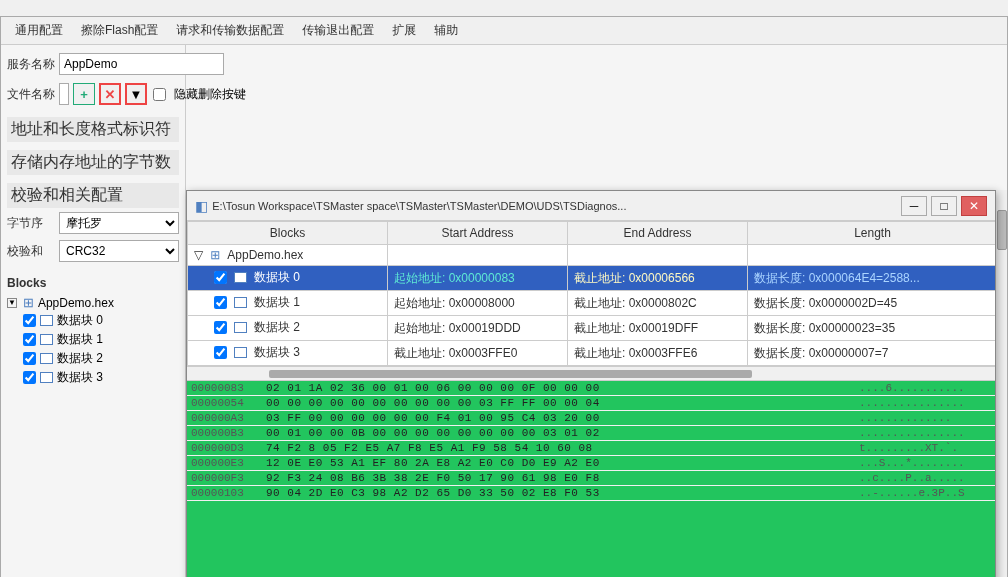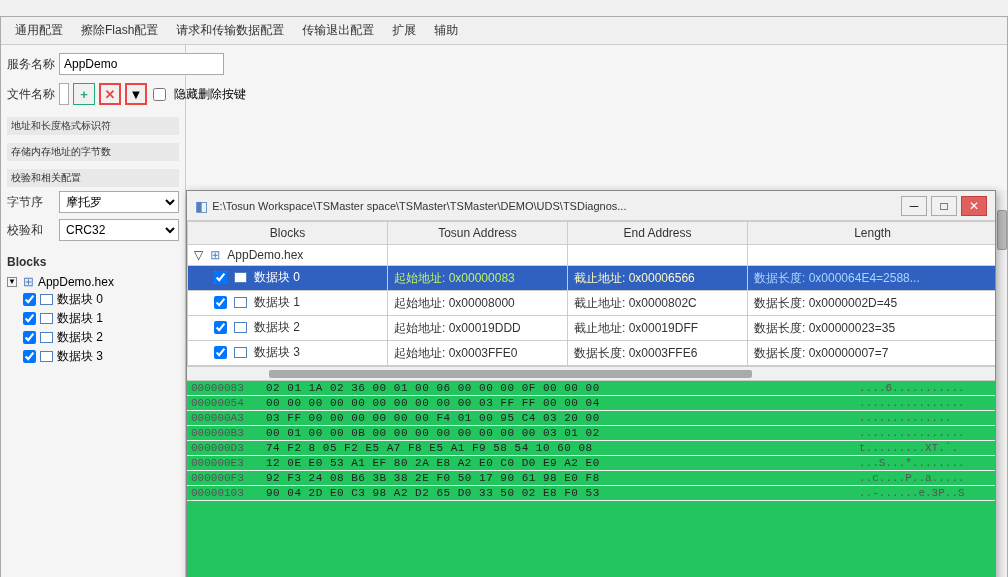--- a/index.html
+++ b/index.html
@@ -97,21 +97,21 @@
     .btn-drop-highlight { border: 2px solid #e44; }
 
     .checkbox-row {
       display: flex;
       align-items: center;
       gap: 8px;
     }
     .small-checkbox { width: 13px; height: 13px; cursor: pointer; }
 
     .section-header {
-      font-size: 10px;
+      font-size: 16px;
       color: #333;
       background: #e8e8e8;
       padding: 2px 4px;
       margin-bottom: 4px;
       margin-top: 4px;
     }
 
     .dropdown-field {
       display: flex;
       align-items: center;
@@ -444,21 +444,21 @@
         <button class="dialog-btn">─</button>
         <button class="dialog-btn">□</button>
         <button class="dialog-btn dialog-close">✕</button>
       </div>
 
       <div class="dialog-table-area">
         <table class="blocks-table">
           <thead>
             <tr>
               <th class="col-blocks">Blocks</th>
-              <th class="col-start">Tosun Address</th>
+              <th class="col-start">Start Address</th>
               <th class="col-end">End Address</th>
               <th class="col-length">Length</th>
             </tr>
           </thead>
           <tbody id="table-body">
 
           <tr>
                 <td><span class="cell-checkbox">
       <span style="cursor:pointer;margin-right:3px;">▽</span>
       <span style="color:#5080c0;margin-right:3px;">⊞</span>
@@ -467,21 +467,21 @@
                 <td></td>
                 <td></td>
                 <td></td>
               </tr>
               <tr class="row-selected">
                 <td><span class="cell-checkbox" style="padding-left:20px;">
       <input type="checkbox" checked="" class="cb" style="margin-right: 3px;">
       <span class="block-sq-icon" style="margin-right:3px;"></span>
       <span>数据块 0</span>
     </span></td>
-                <td style="color: #bef264;">起始地址: 0x00000083</td>
+                <td style="color: #5eead4;">起始地址: 0x00000083</td>
                 <td style="color: #fef9c3;">截止地址: 0x00006566</td>
                 <td style="color: rgb(170, 212, 255);">数据长度: 0x000064E4=2588...</td>
               </tr>
               <tr>
                 <td><span class="cell-checkbox" style="padding-left:20px;">
       <input type="checkbox" checked="" class="cb" style="margin-right: 3px;">
       <span class="block-sq-icon" style="margin-right:3px;"></span>
       <span>数据块 1</span>
     </span></td>
                 <td>起始地址: 0x00008000</td>
@@ -497,22 +497,22 @@
                 <td>起始地址: 0x00019DDD</td>
                 <td>截止地址: 0x00019DFF</td>
                 <td>数据长度: 0x00000023=35</td>
               </tr>
               <tr>
                 <td><span class="cell-checkbox" style="padding-left:20px;">
       <input type="checkbox" checked="" class="cb" style="margin-right: 3px;">
       <span class="block-sq-icon" style="margin-right:3px;"></span>
       <span>数据块 3</span>
     </span></td>
-                <td>起始地址: 0x0003FFE0</td>
-                <td>数据长度: 0x0003FFE6</td>
+                <td>截止地址: 0x0003FFE0</td>
+                <td>截止地址: 0x0003FFE6</td>
                 <td>数据长度: 0x00000007=7</td>
               </tr>
             </tbody>
         </table>
       </div>
 
       <div class="hex-scrollbar">
         <div class="hex-scrollbar-inner"></div>
       </div>
 

